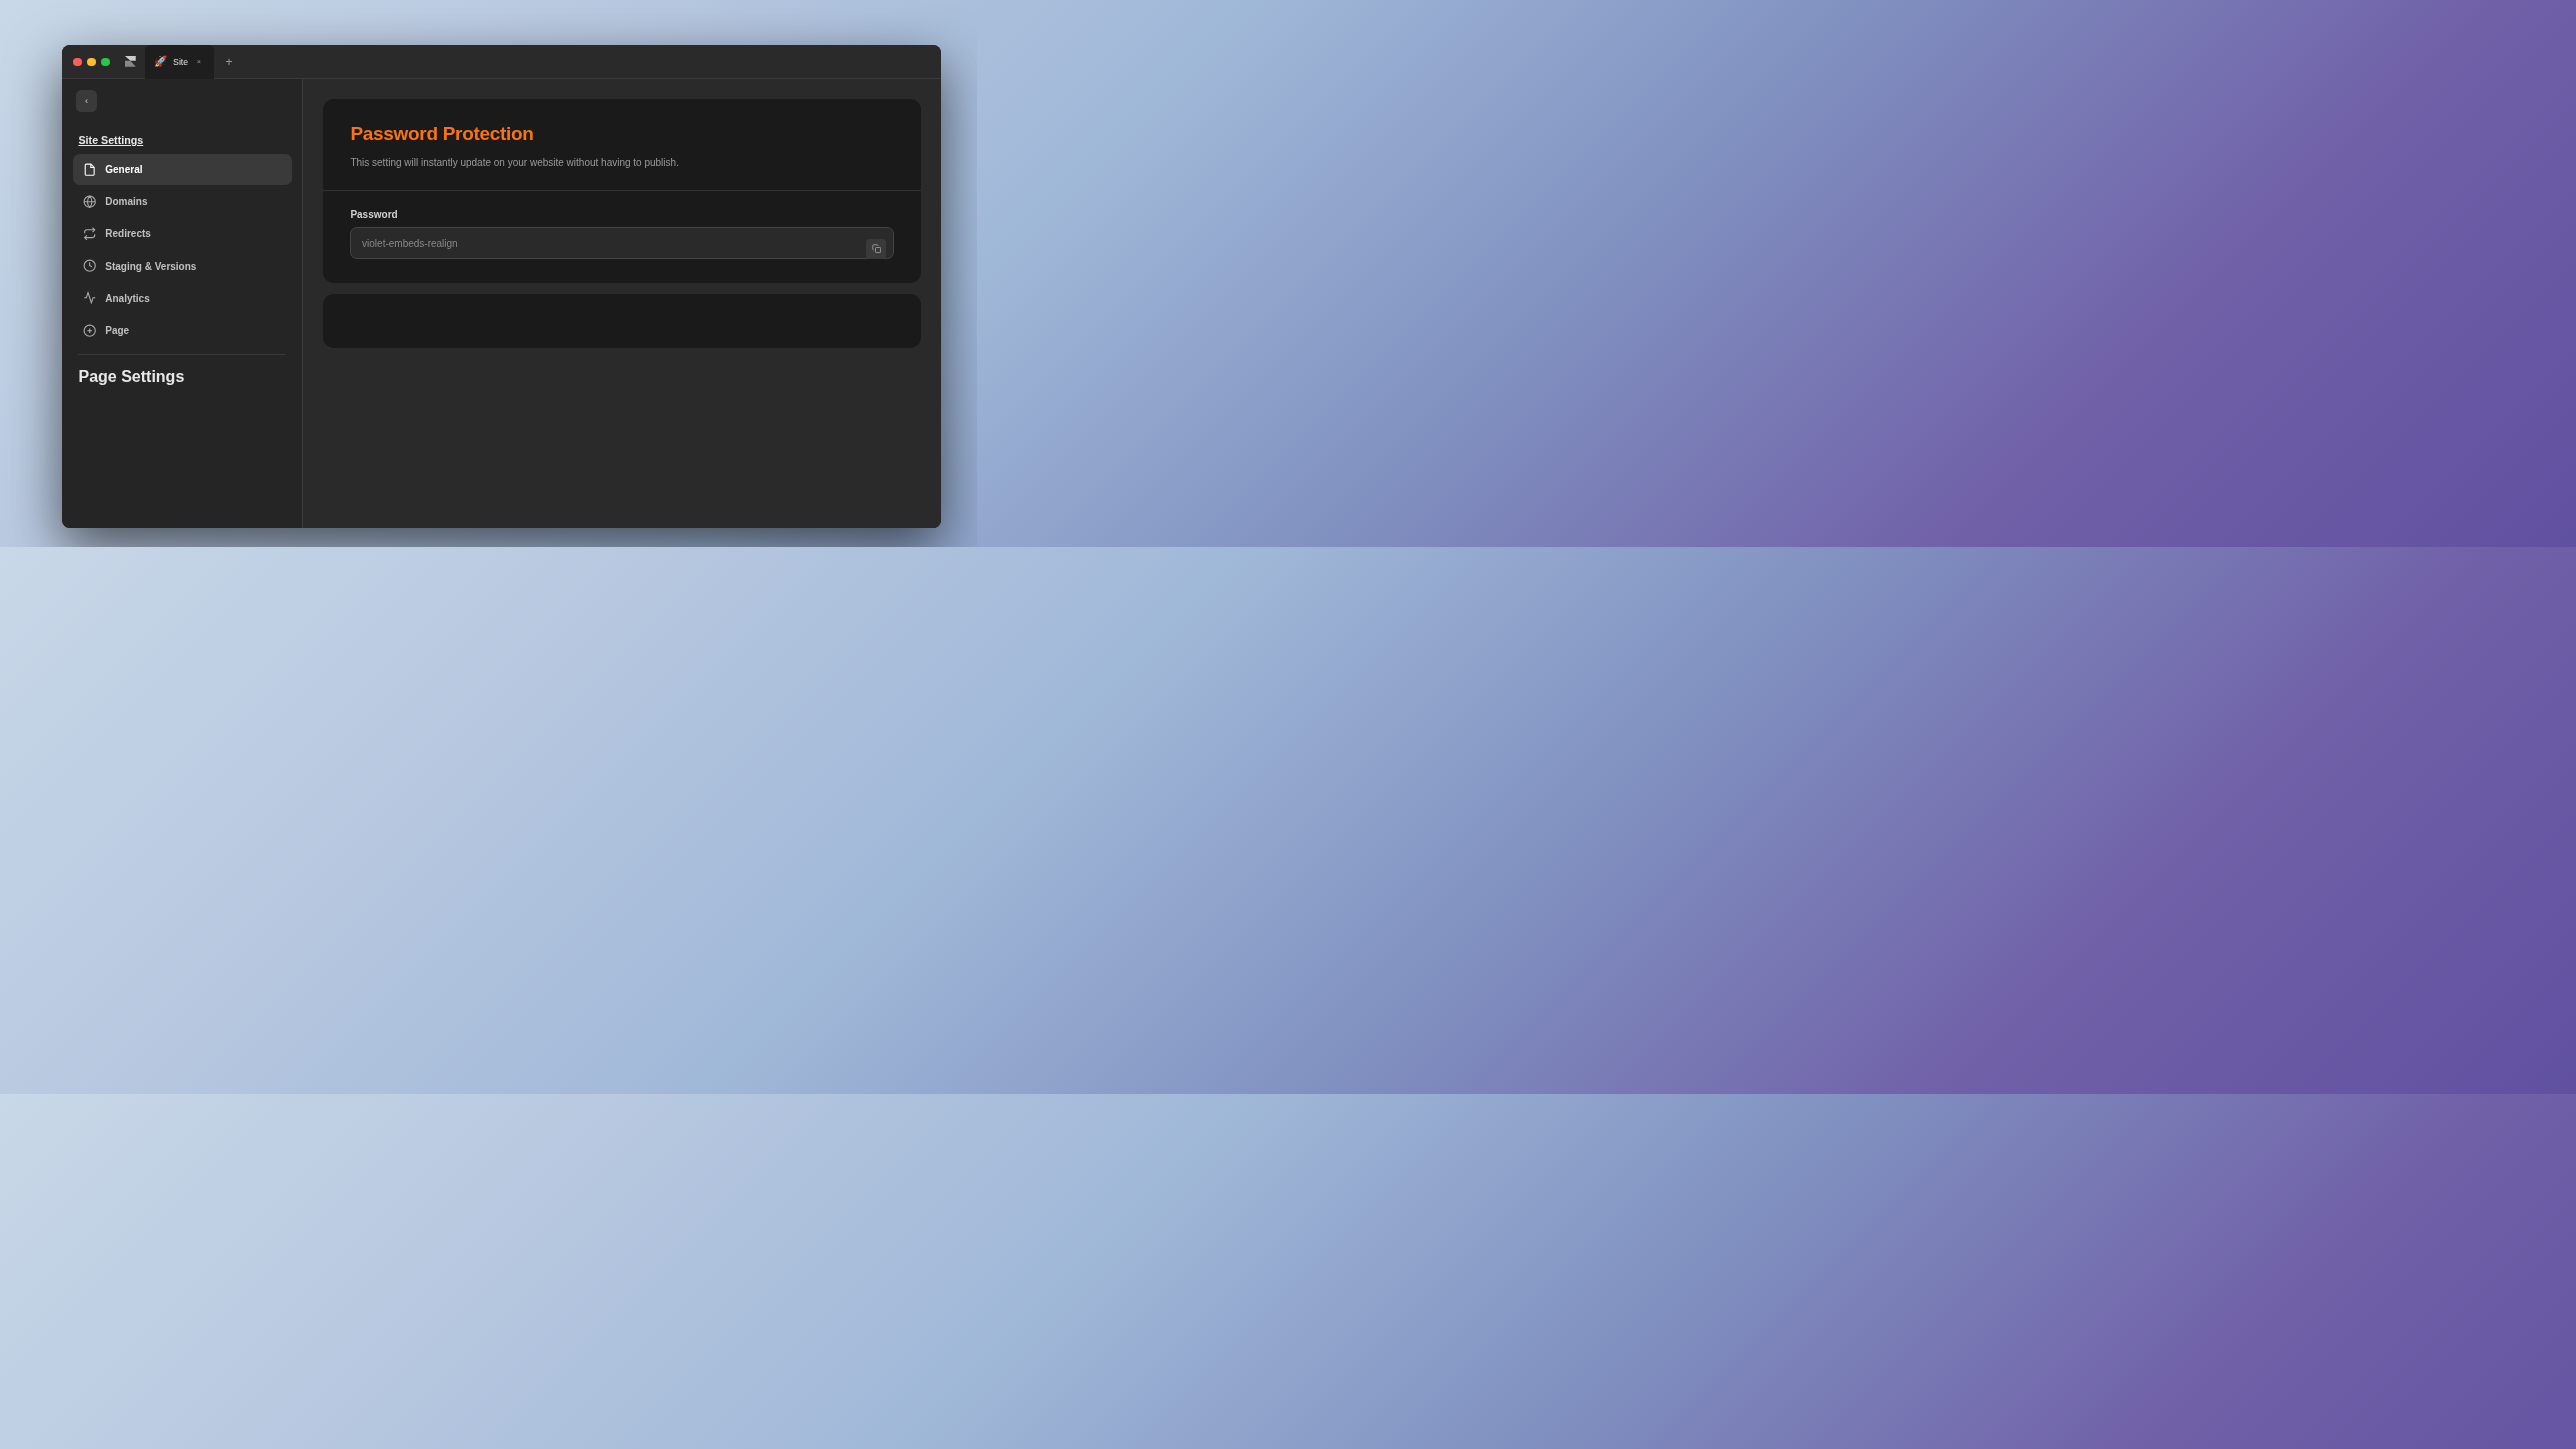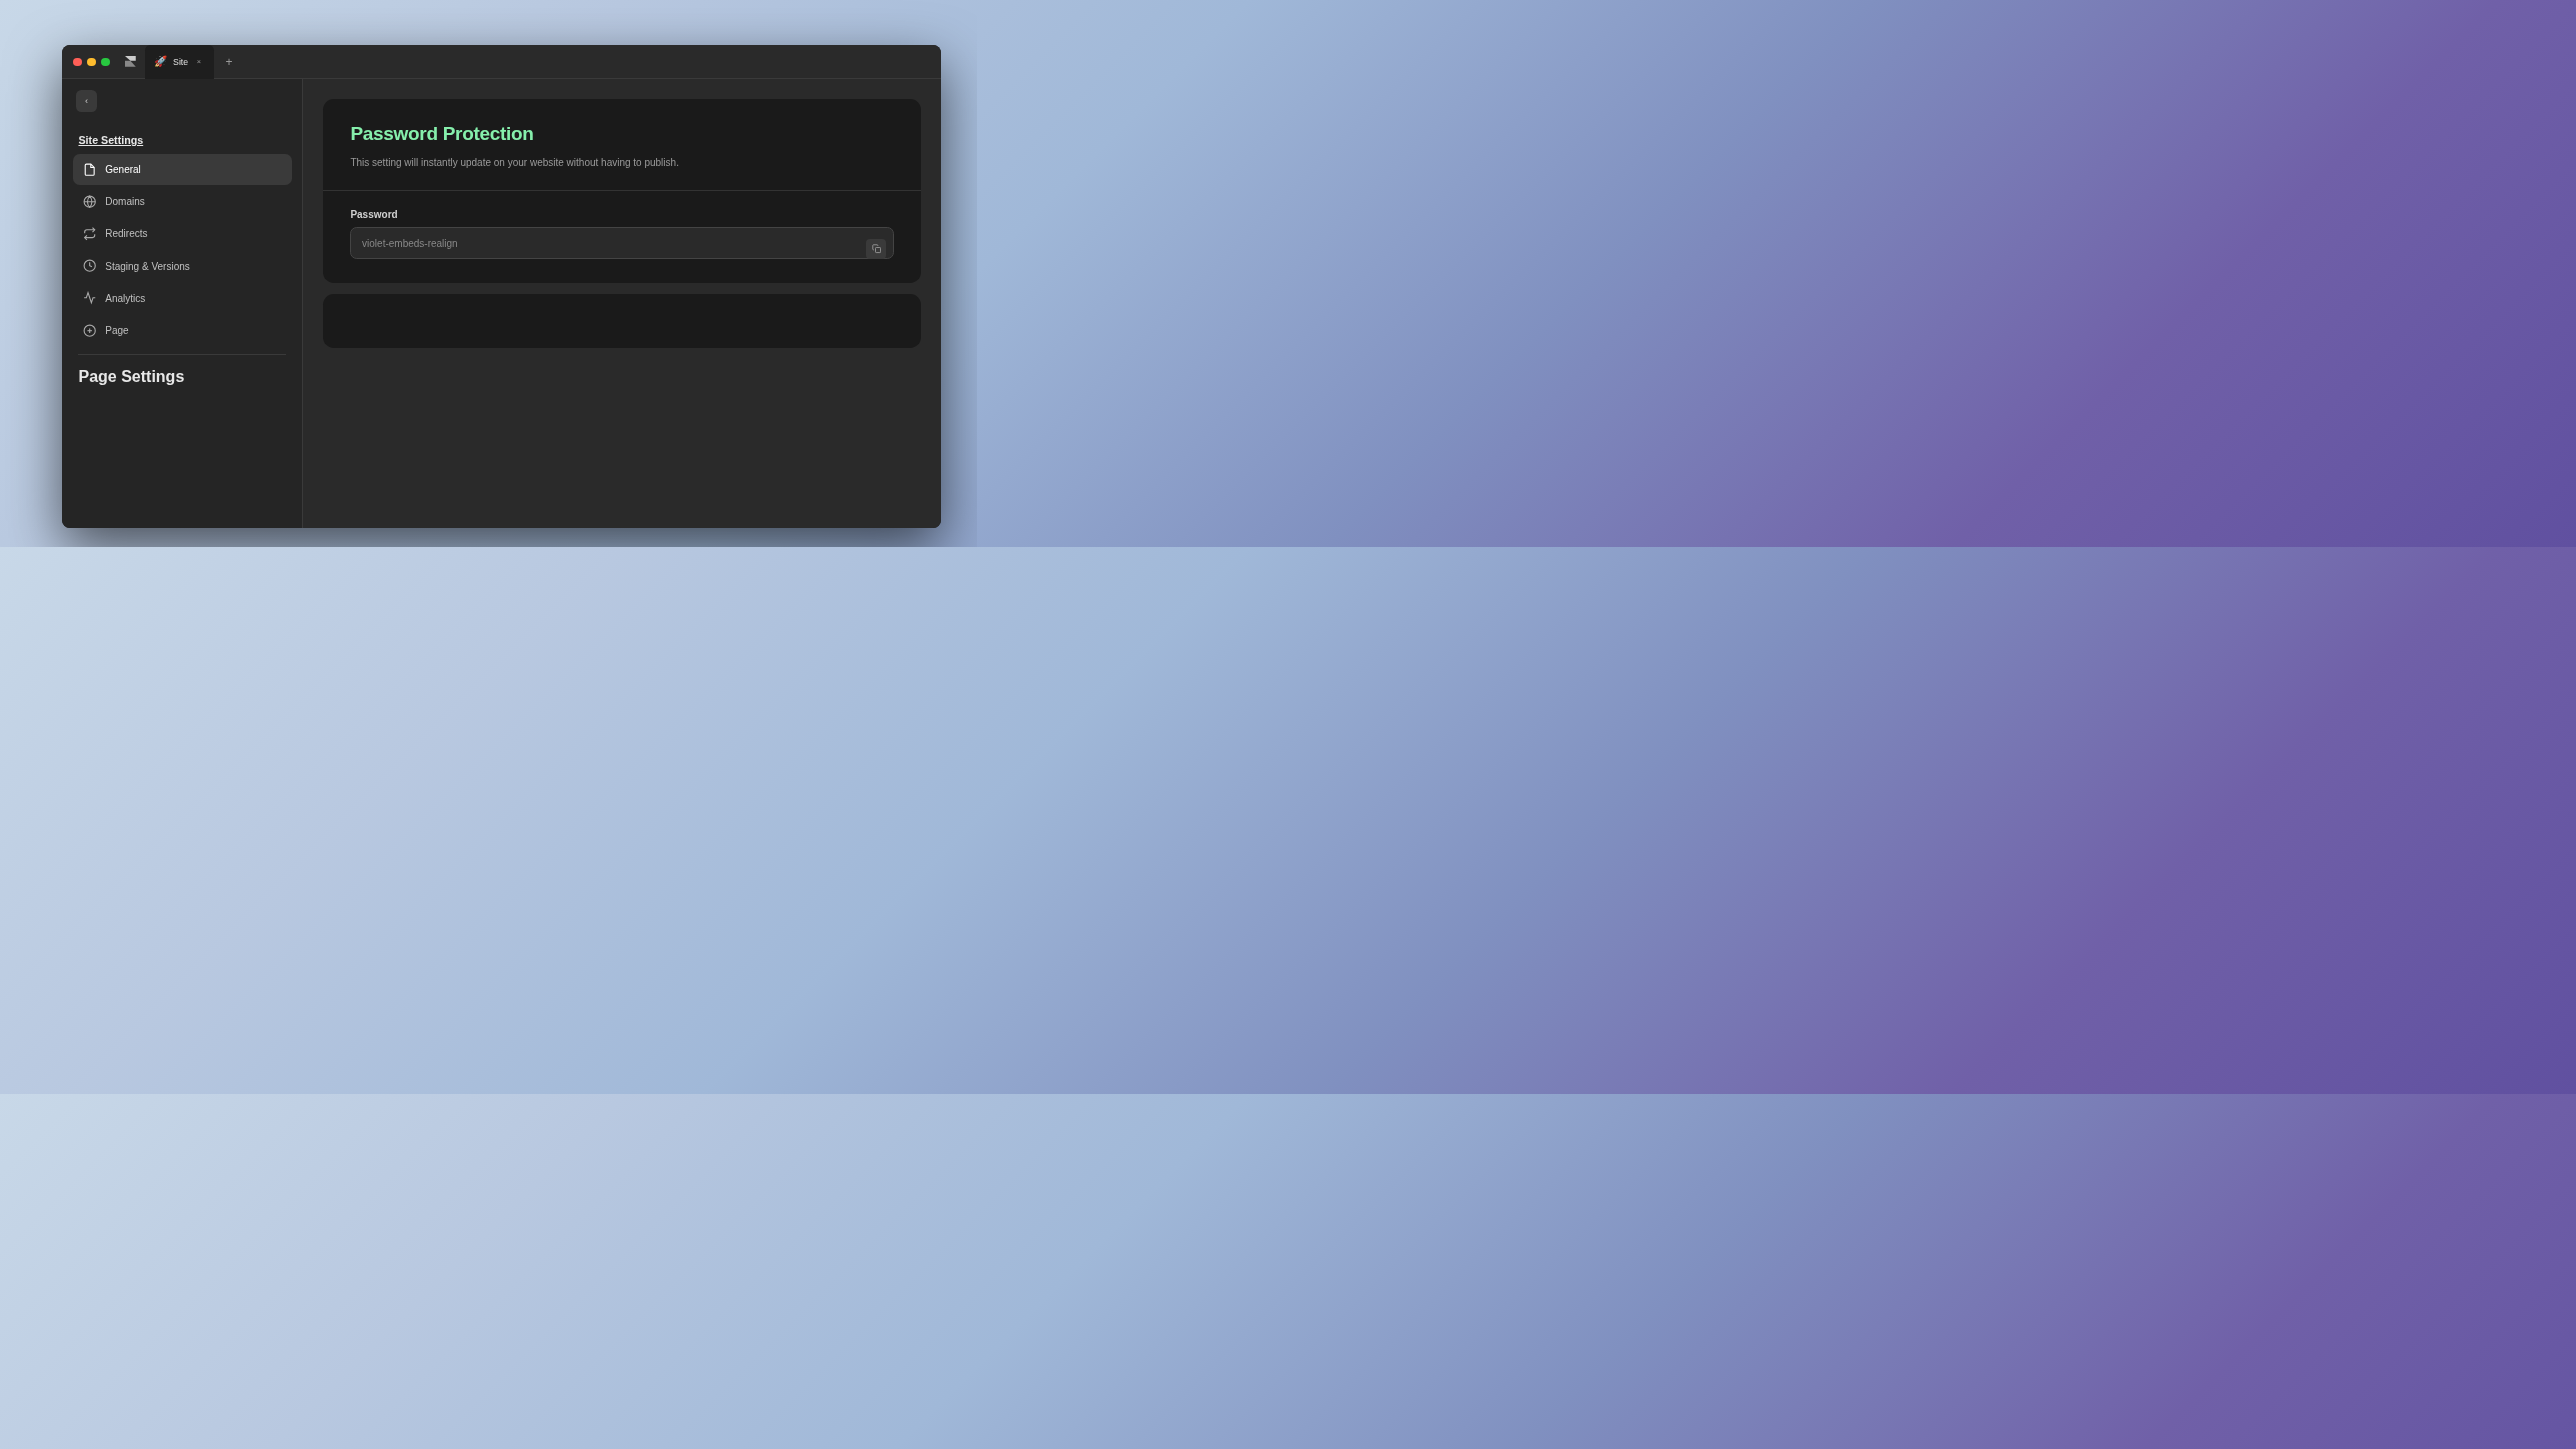--- a/index.html
+++ b/index.html
@@ -173,21 +173,21 @@
 
     .nav-item {
       display: flex;
       align-items: center;
       gap: 8px;
       padding: 8px 9.4px;
       border-radius: 6.7px;
       cursor: pointer;
       color: #c0c0c0;
       font-size: 10px;
-      font-weight: 400;
+      font-weight: 700;
       margin-bottom: 1.3px;
       transition: background 0.15s;
     }
 
     .nav-item.active {
       background: #3a3a3a;
       color: #ffffff;
     }
 
     .nav-icon {
@@ -230,21 +230,21 @@
     }
 
     .card {
       background: #1a1a1a;
       border-radius: 10.7px;
       padding: 24px 27px;
       max-width: 604px;
     }
 
     .card-title {
-      color: #86efac;
+      color: #f97316;
       font-size: 19px;
       font-weight: 800;
       margin-bottom: 9.4px;
       letter-spacing: -0.3px;
     }
 
     .card-description {
       color: #9a9a9a;
       font-size: 10px;
       line-height: 1.5;

